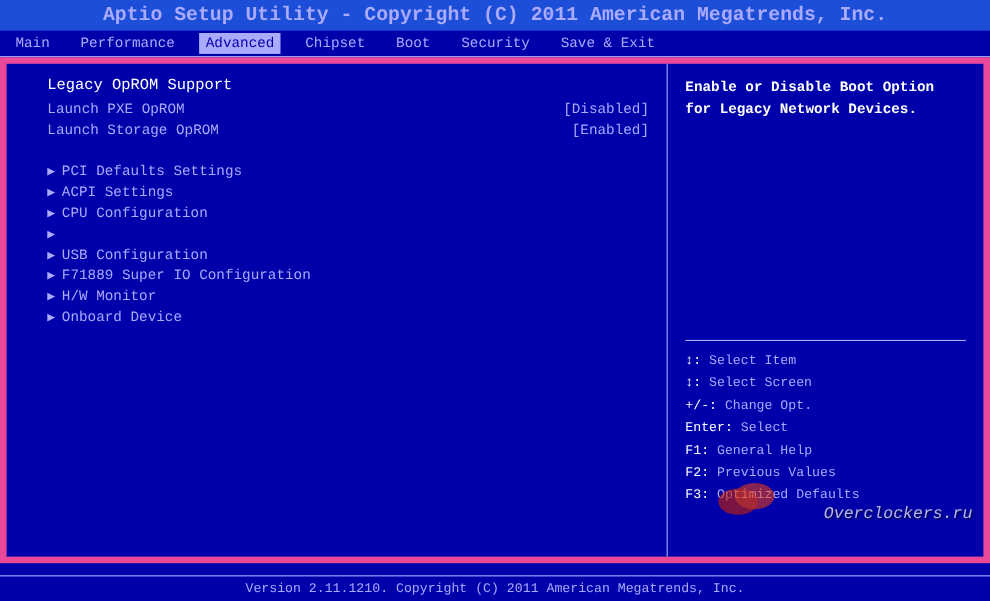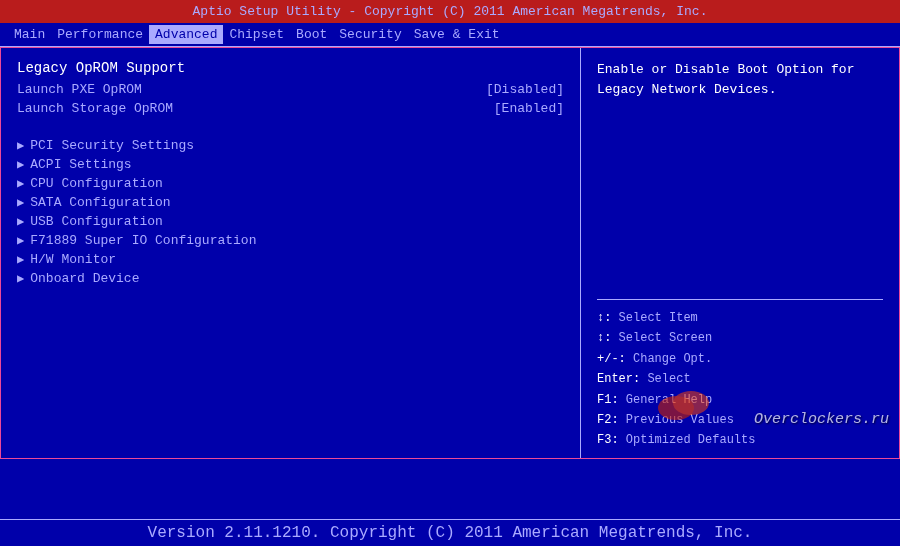--- a/index.html
+++ b/index.html
@@ -6,48 +6,50 @@
     body {
       width: 900px;
       height: 546px;
       background: #0000aa;
       font-family: 'Courier New', Courier, monospace;
       font-size: 14px;
       color: #aaaaff;
       overflow: hidden;
     }
     .title-bar {
-      background: #b91c1c;
+      background: #1d4ed8;
       color: #aaaaff;
       text-align: center;
       padding: 4px 0;
-      font-size: 13px;
+      font-size: 18px;
+      font-weight: bold;
     }
     .menu-bar {
       display: flex;
       background: #0000aa;
       padding: 2px 8px;
-      gap: 0;
+      gap: 16px;
       border-bottom: 1px solid #aaaaff;
     }
     .menu-item {
       color: #aaaaff;
       padding: 2px 6px;
       cursor: pointer;
       font-size: 13px;
     }
     .menu-item.active {
       background: #aaaaff;
       color: #0000aa;
     }
     .content-area {
       display: flex;
-      height: 412px;
-      border: 1px solid #ec4899;
+      height: 460px;
+      border: 6px solid #ec4899;
       margin: 0;
+      padding-left: 21px;
     }
     .left-panel {
       width: 580px;
       padding: 12px 16px;
       border-right: 1px solid #aaaaff;
       color: #aaaaff;
     }
     .right-panel {
       flex: 1;
       padding: 12px 16px;
@@ -87,40 +89,41 @@
     .menu-list-item .arrow {
       color: #aaaaff;
       margin-right: 6px;
       font-size: 12px;
     }
     .help-text {
       color: #ffffff;
       font-size: 13px;
       line-height: 1.5;
       margin-bottom: 8px;
+      font-weight: bold;
     }
     .help-divider {
       border-top: 1px solid #aaaaff;
       margin: 8px 0;
     }
     .key-help {
       font-size: 12px;
       color: #aaaaff;
       line-height: 1.7;
     }
     .key-help span.key {
       color: #ffffff;
     }
     .footer {
       background: #0000aa;
       border-top: 1px solid #aaaaff;
       color: #aaaaff;
       text-align: center;
       padding: 4px 0;
-      font-size: 16px;
+      font-size: 12px;
       position: absolute;
       bottom: 0;
       width: 100%;
     }
     .watermark {
       position: absolute;
       bottom: 30px;
       right: 10px;
       opacity: 0.7;
     }
@@ -159,33 +162,32 @@
     <div class="setting-row">
       <span class="setting-label">Launch Storage OpROM</span>
       <span class="setting-value">[Enabled]</span>
     </div>
 
     <div class="separator"></div>
 
     <div class="menu-list">
       <div class="menu-list-item">
         <span class="arrow">▶</span>
-        <span>PCI Security Settings</span>
+        <span>PCI Defaults Settings</span>
       </div>
       <div class="menu-list-item">
         <span class="arrow">▶</span>
         <span>ACPI Settings</span>
       </div>
       <div class="menu-list-item">
         <span class="arrow">▶</span>
         <span>CPU Configuration</span>
       </div>
       <div class="menu-list-item">
         <span class="arrow">▶</span>
-        <span>SATA Configuration</span>
       </div>
       <div class="menu-list-item">
         <span class="arrow">▶</span>
         <span>USB Configuration</span>
       </div>
       <div class="menu-list-item">
         <span class="arrow">▶</span>
         <span>F71889 Super IO Configuration</span>
       </div>
       <div class="menu-list-item">

